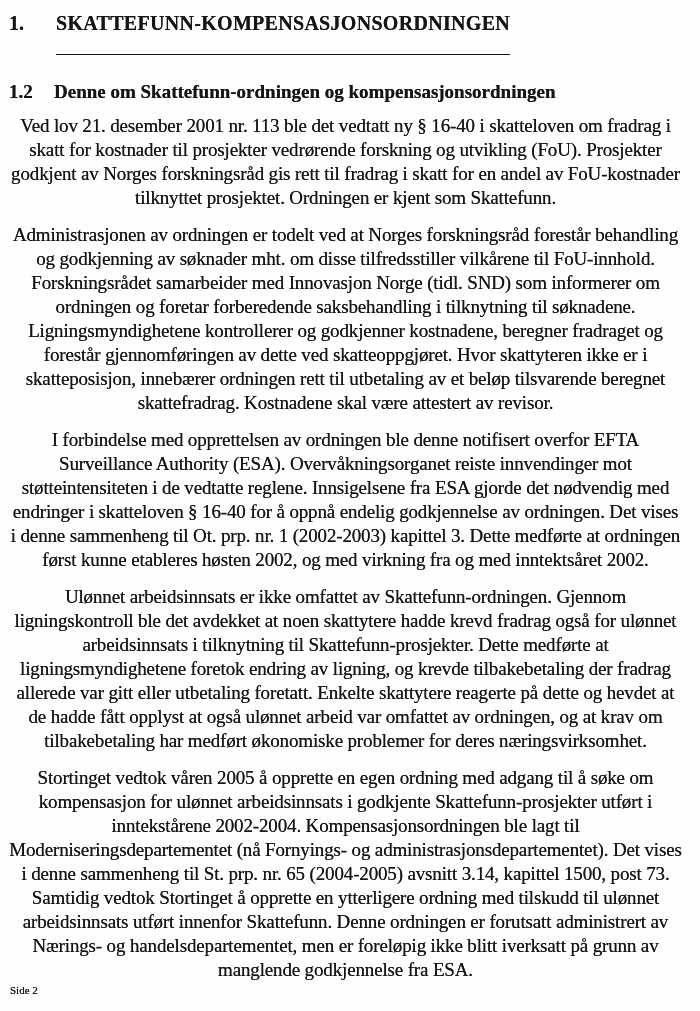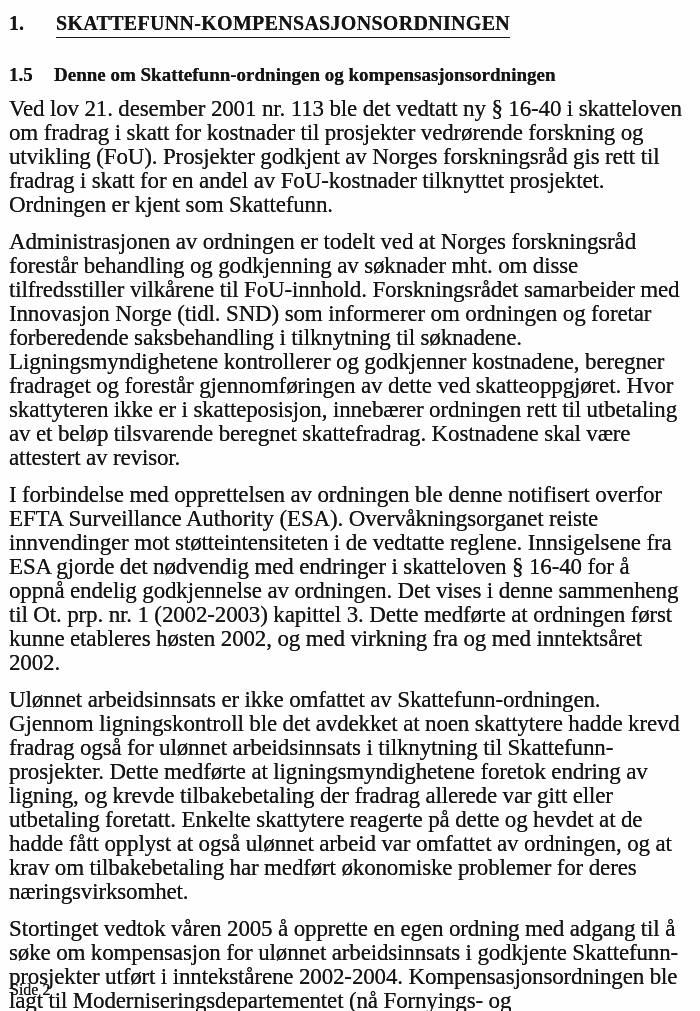--- a/index.html
+++ b/index.html
@@ -27,60 +27,60 @@
     font-weight: bold;
     line-height: 26px;
     margin: 2px 0 24px 0;
   }
   .heading1 .hnum {
     flex: 0 0 47px;
   }
   .heading1 .htitle {
     letter-spacing: 0.3px;
     border-bottom: 1.6px solid #151515;
-    padding-bottom: 1px;
+    padding-bottom: 18px;
   }
   .heading2 {
     display: flex;
     align-items: baseline;
     font-size: 19px;
     font-weight: bold;
     line-height: 25px;
     margin: 0 0 10px 0;
   }
   .heading2 .hnum {
     flex: 0 0 45px;
   }
   .bodytext p {
-    font-size: 23px;
+    font-size: 19px;
     line-height: 24px;
     letter-spacing: -0.15px;
     margin: 0 10px 13px 0;
-    text-align: left;
+    text-align: center;
   }
   .page-footer {
     position: absolute;
     left: 10px;
     bottom: 12px;
-    font-size: 16px;
+    font-size: 11px;
     line-height: 18px;
   }
 </style>
 </head>
 <body>
 
 <div class="page">
 
   <div class="heading1">
     <span class="hnum">1.</span>
     <span class="htitle">SKATTEFUNN-KOMPENSASJONSORDNINGEN</span>
   </div>
 
   <div class="heading2">
-    <span class="hnum">1.5</span>
+    <span class="hnum">1.2</span>
     <span class="htitle">Denne om Skattefunn-ordningen og kompensasjonsordningen</span>
   </div>
 
   <div class="bodytext">
     <p>Ved lov 21. desember 2001 nr. 113 ble det vedtatt ny § 16-40 i skatteloven om fradrag i skatt for kostnader til prosjekter vedrørende forskning og utvikling (FoU). Prosjekter godkjent av Norges forskningsråd gis rett til fradrag i skatt for en andel av FoU-kostnader tilknyttet prosjektet. Ordningen er kjent som Skattefunn.</p>
     <p>Administrasjonen av ordningen er todelt ved at Norges forskningsråd forestår behandling og godkjenning av søknader mht. om disse tilfredsstiller vilkårene til FoU-innhold. Forskningsrådet samarbeider med Innovasjon Norge (tidl. SND) som informerer om ordningen og foretar forberedende saksbehandling i tilknytning til søknadene. Ligningsmyndighetene kontrollerer og godkjenner kostnadene, beregner fradraget og forestår gjennomføringen av dette ved skatteoppgjøret. Hvor skattyteren ikke er i skatteposisjon, innebærer ordningen rett til utbetaling av et beløp tilsvarende beregnet skattefradrag. Kostnadene skal være attestert av revisor.</p>
     <p>I forbindelse med opprettelsen av ordningen ble denne notifisert overfor EFTA Surveillance Authority (ESA). Overvåkningsorganet reiste innvendinger mot støtteintensiteten i de vedtatte reglene. Innsigelsene fra ESA gjorde det nødvendig med endringer i skatteloven § 16-40 for å oppnå endelig godkjennelse av ordningen. Det vises i denne sammenheng til Ot. prp. nr. 1 (2002-2003) kapittel 3. Dette medførte at ordningen først kunne etableres høsten 2002, og med virkning fra og med inntektsåret 2002.</p>
     <p>Ulønnet arbeidsinnsats er ikke omfattet av Skattefunn-ordningen. Gjennom ligningskontroll ble det avdekket at noen skattytere hadde krevd fradrag også for ulønnet arbeidsinnsats i tilknytning til Skattefunn-prosjekter. Dette medførte at ligningsmyndighetene foretok endring av ligning, og krevde tilbakebetaling der fradrag allerede var gitt eller utbetaling foretatt. Enkelte skattytere reagerte på dette og hevdet at de hadde fått opplyst at også ulønnet arbeid var omfattet av ordningen, og at krav om tilbakebetaling har medført økonomiske problemer for deres næringsvirksomhet.</p>
     <p>Stortinget vedtok våren 2005 å opprette en egen ordning med adgang til å søke om kompensasjon for ulønnet arbeidsinnsats i godkjente Skattefunn-prosjekter utført i inntekstårene 2002-2004. Kompensasjonsordningen ble lagt til Moderniseringsdepartementet (nå Fornyings- og administrasjonsdepartementet). Det vises i denne sammenheng til St. prp. nr. 65 (2004-2005) avsnitt 3.14, kapittel 1500, post 73. Samtidig vedtok Stortinget å opprette en ytterligere ordning med tilskudd til ulønnet arbeidsinnsats utført innenfor Skattefunn. Denne ordningen er forutsatt administrert av Nærings- og handelsdepartementet, men er foreløpig ikke blitt iverksatt på grunn av manglende godkjennelse fra ESA.</p>
   </div>

